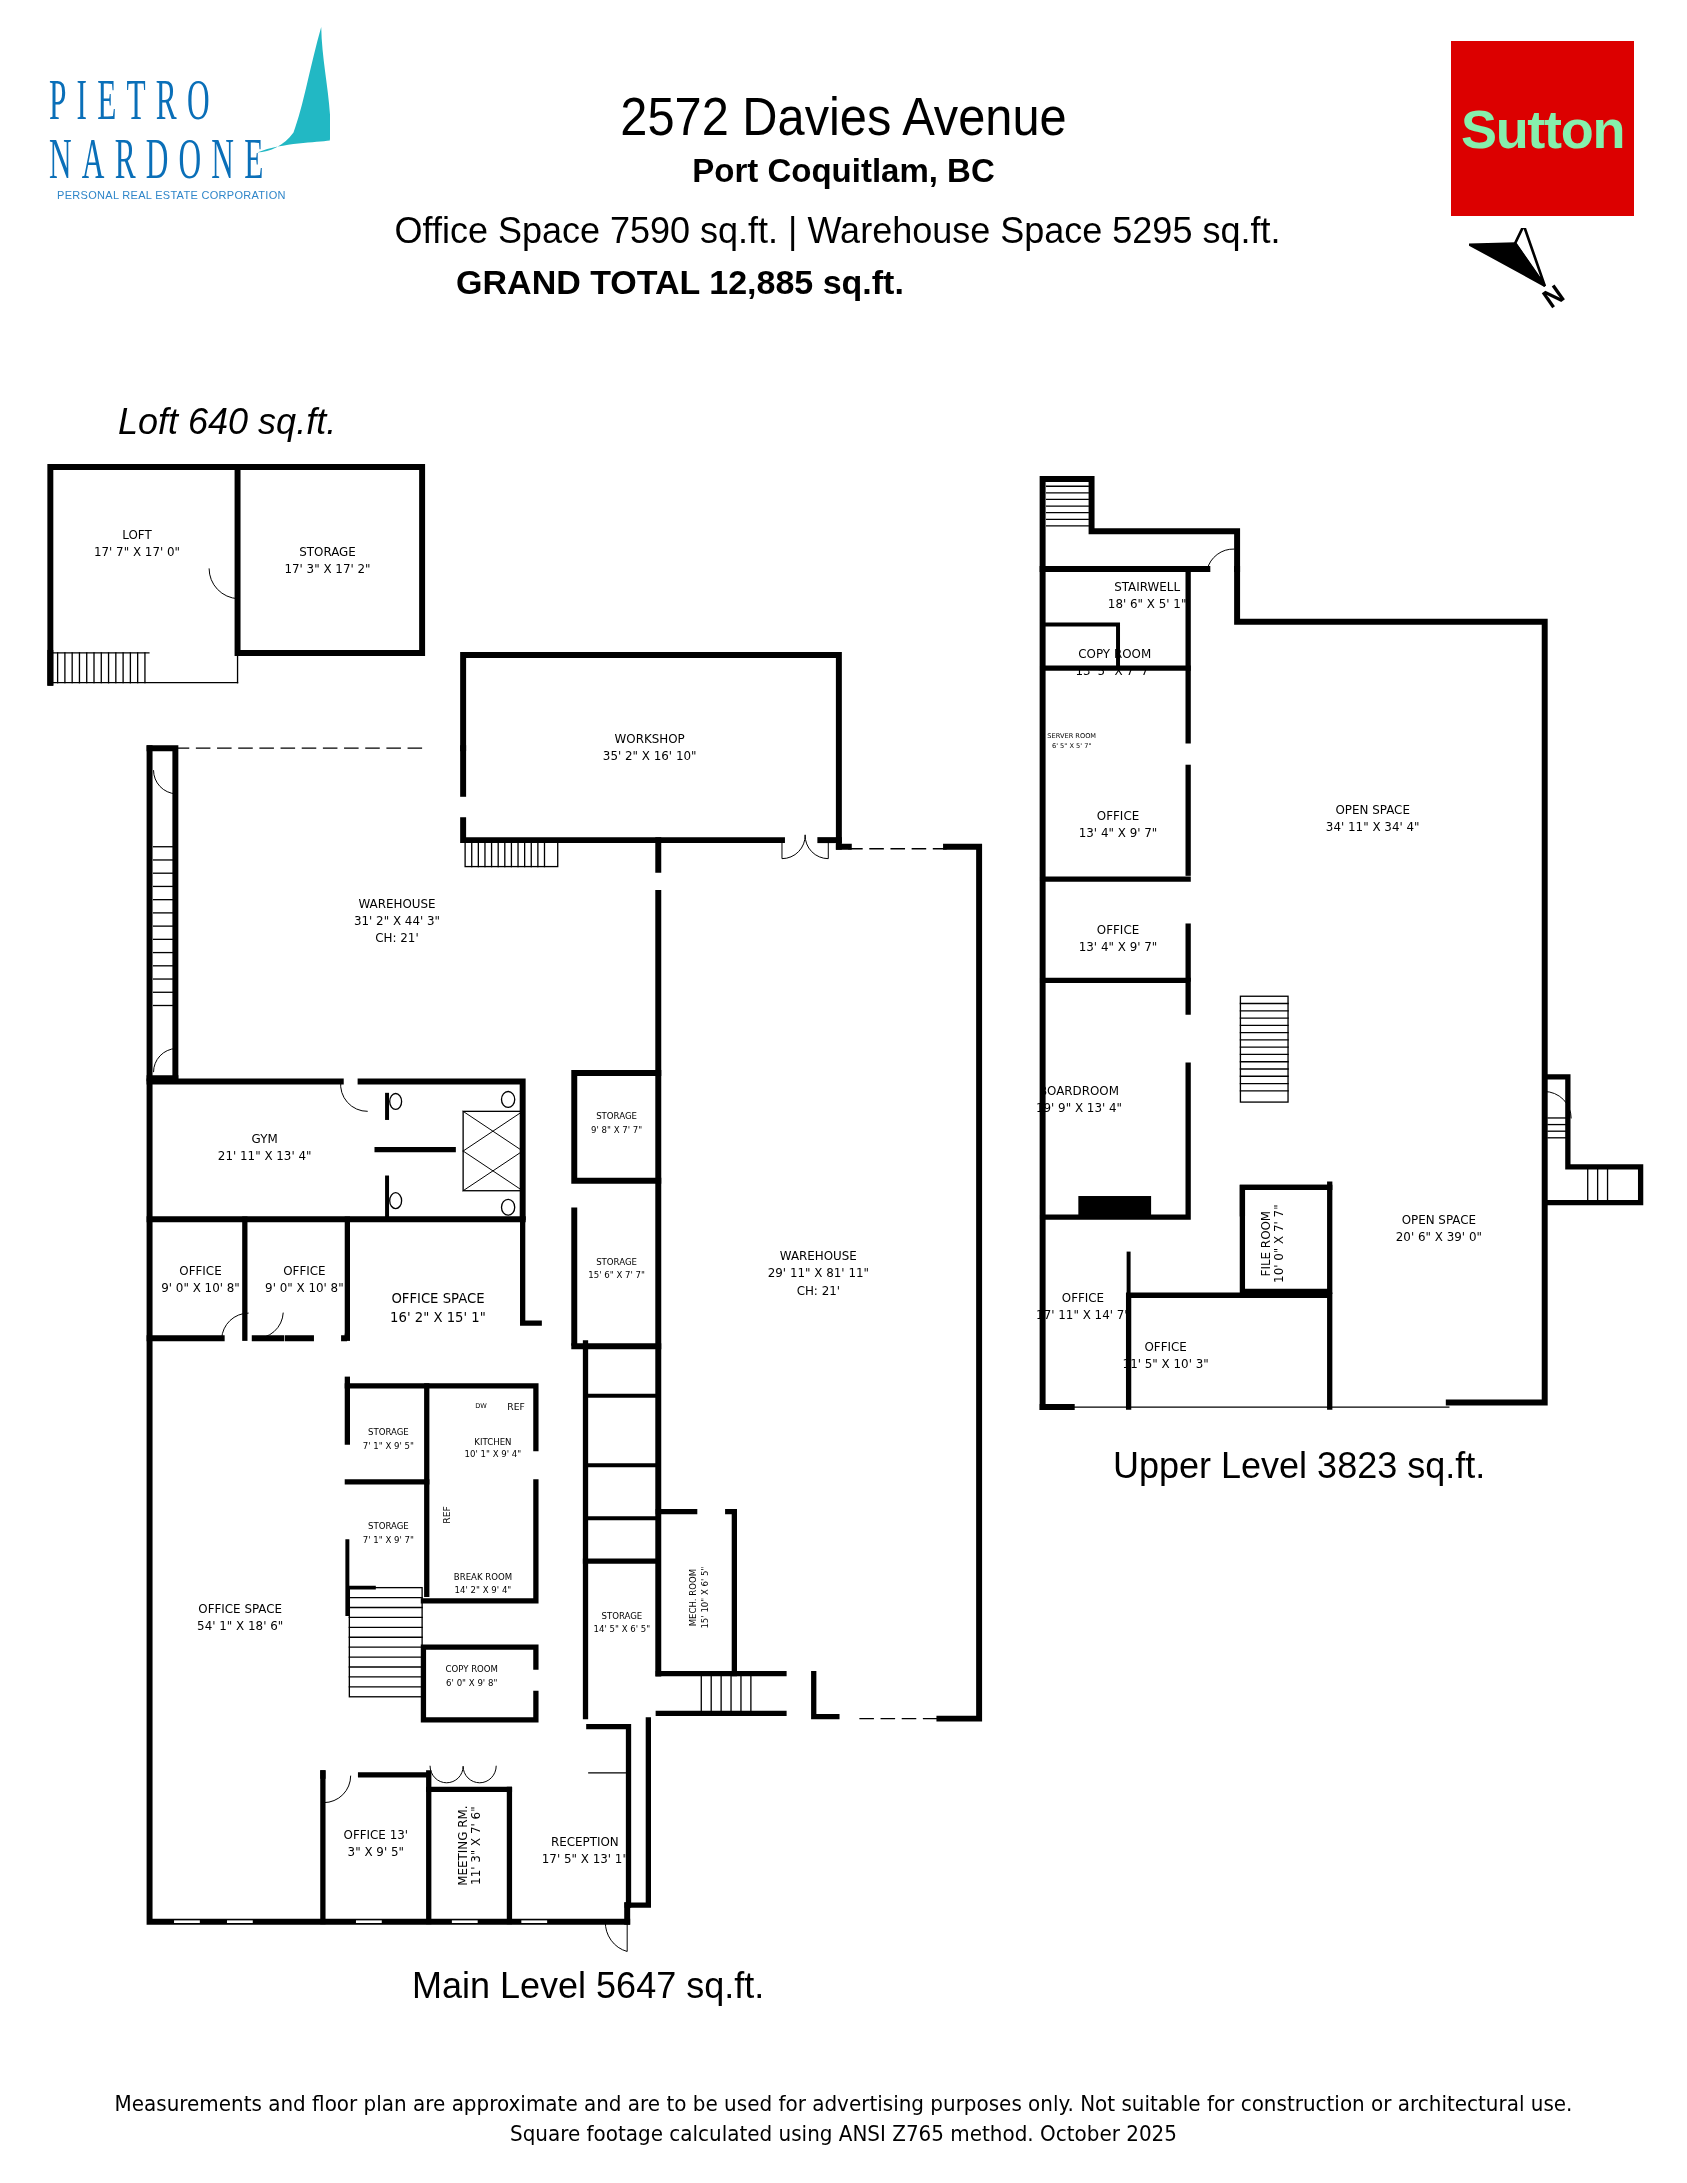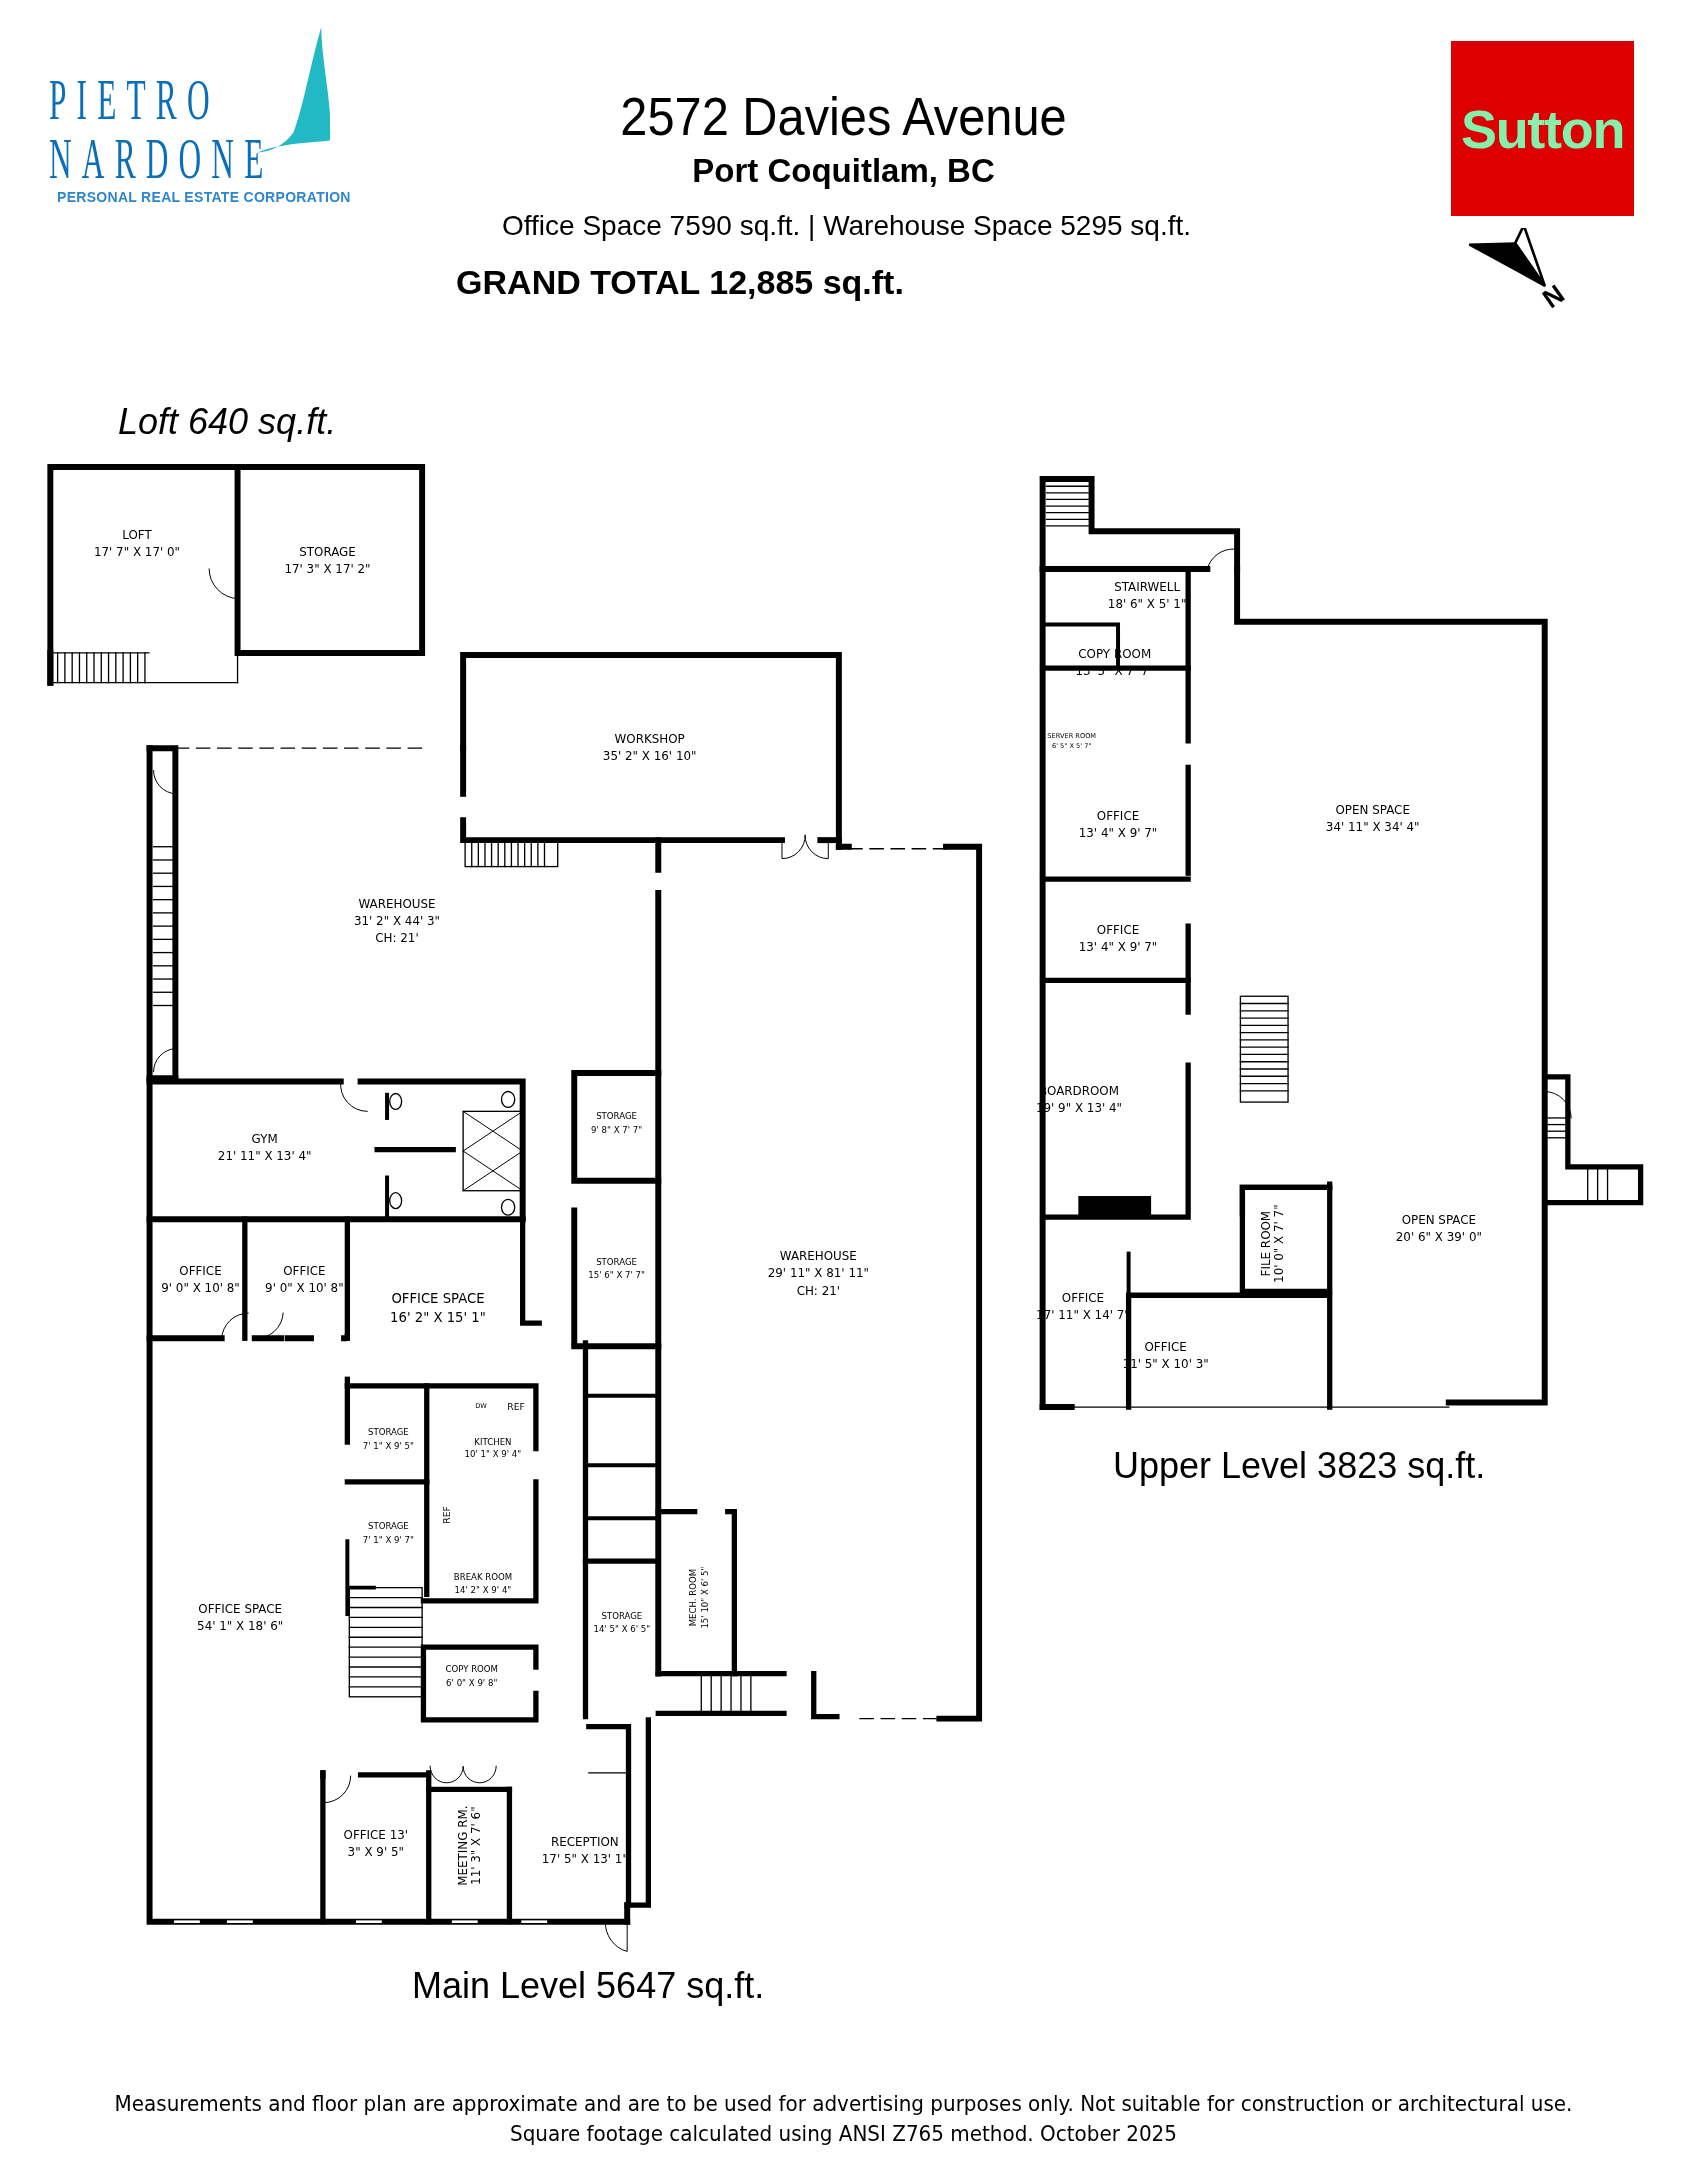--- a/index.html
+++ b/index.html
@@ -8,34 +8,34 @@
   .abs { position: absolute; }
   .center { text-align: center; }
 
   
   .logo-left { left: 49px; top: 26.5px; width: 278px; height: 185px; }
   .logo-word { position: absolute; left: 0; font-family: "Liberation Serif", serif;
                color: #0a6fb8; font-size: 57px; letter-spacing: 18.5px; transform: scaleX(0.55);
                transform-origin: left top; white-space: nowrap; }
   .logo-word.l1 { top: 40px; }
   .logo-word.l2 { top: 99px; }
-  .logo-sub { position: absolute; left: 8px; top: 162px; color: #2f86c9; font-size: 14px;
-              font-weight: bold; letter-spacing: 0.3px; white-space: nowrap; }
+  .logo-sub { position: absolute; left: 8px; top: 162px; color: #2f86c9; font-size: 11px;
+              font-weight: normal; letter-spacing: 0.3px; white-space: nowrap; }
   .sail { position: absolute; left: 208px; top: 0; width: 73px; height: 132px; }
 
   .sutton { left: 1451px; top: 41px; width: 183px; height: 175px; background: #dc0000;
             display: flex; align-items: center; justify-content: center; }
   .sutton span { color: #86efac; font-weight: bold; font-size: 54px; letter-spacing: -1.3px; }
 
   .compass { left: 1469px; top: 228px; width: 132px; height: 132px; }
 
   .title { left: 0; width: 1687px; top: 87px; font-size: 53px; line-height: 60px;
            transform: scaleX(0.92); }
   .subtitle { left: 0; width: 1687px; top: 152px; font-size: 33px; font-weight: bold; }
-  .areas { left: 17px; width: 1659px; top: 210px; font-size: 28px; }
+  .areas { left: 8px; width: 1659px; top: 210px; font-size: 36px; }
   .grand { left: 0; width: 1360px; top: 263px; font-size: 34px; font-weight: bold; }
 
   
   .level-label { font-size: 36px; white-space: nowrap; }
 
   
   svg.plan { position: absolute; left: 0; top: 0; }
   .room-label { font-family: "DejaVu Sans", sans-serif; text-anchor: middle; fill: #000; }
 
   .disclaimer { left: 0; width: 1687px; top: 2089px; font-size: 21px; line-height: 30px;

